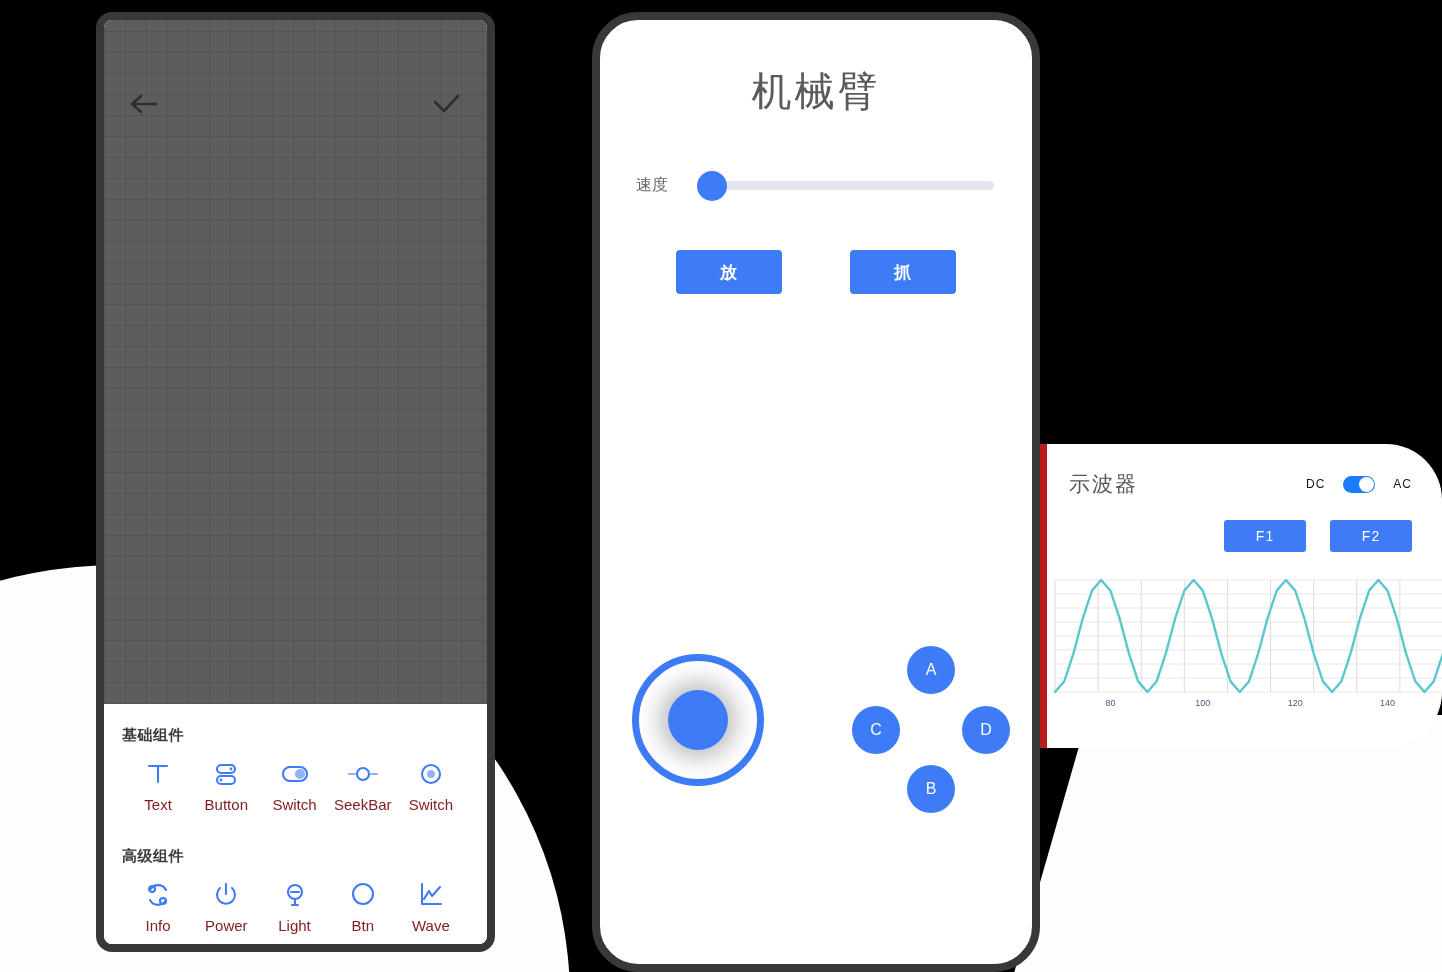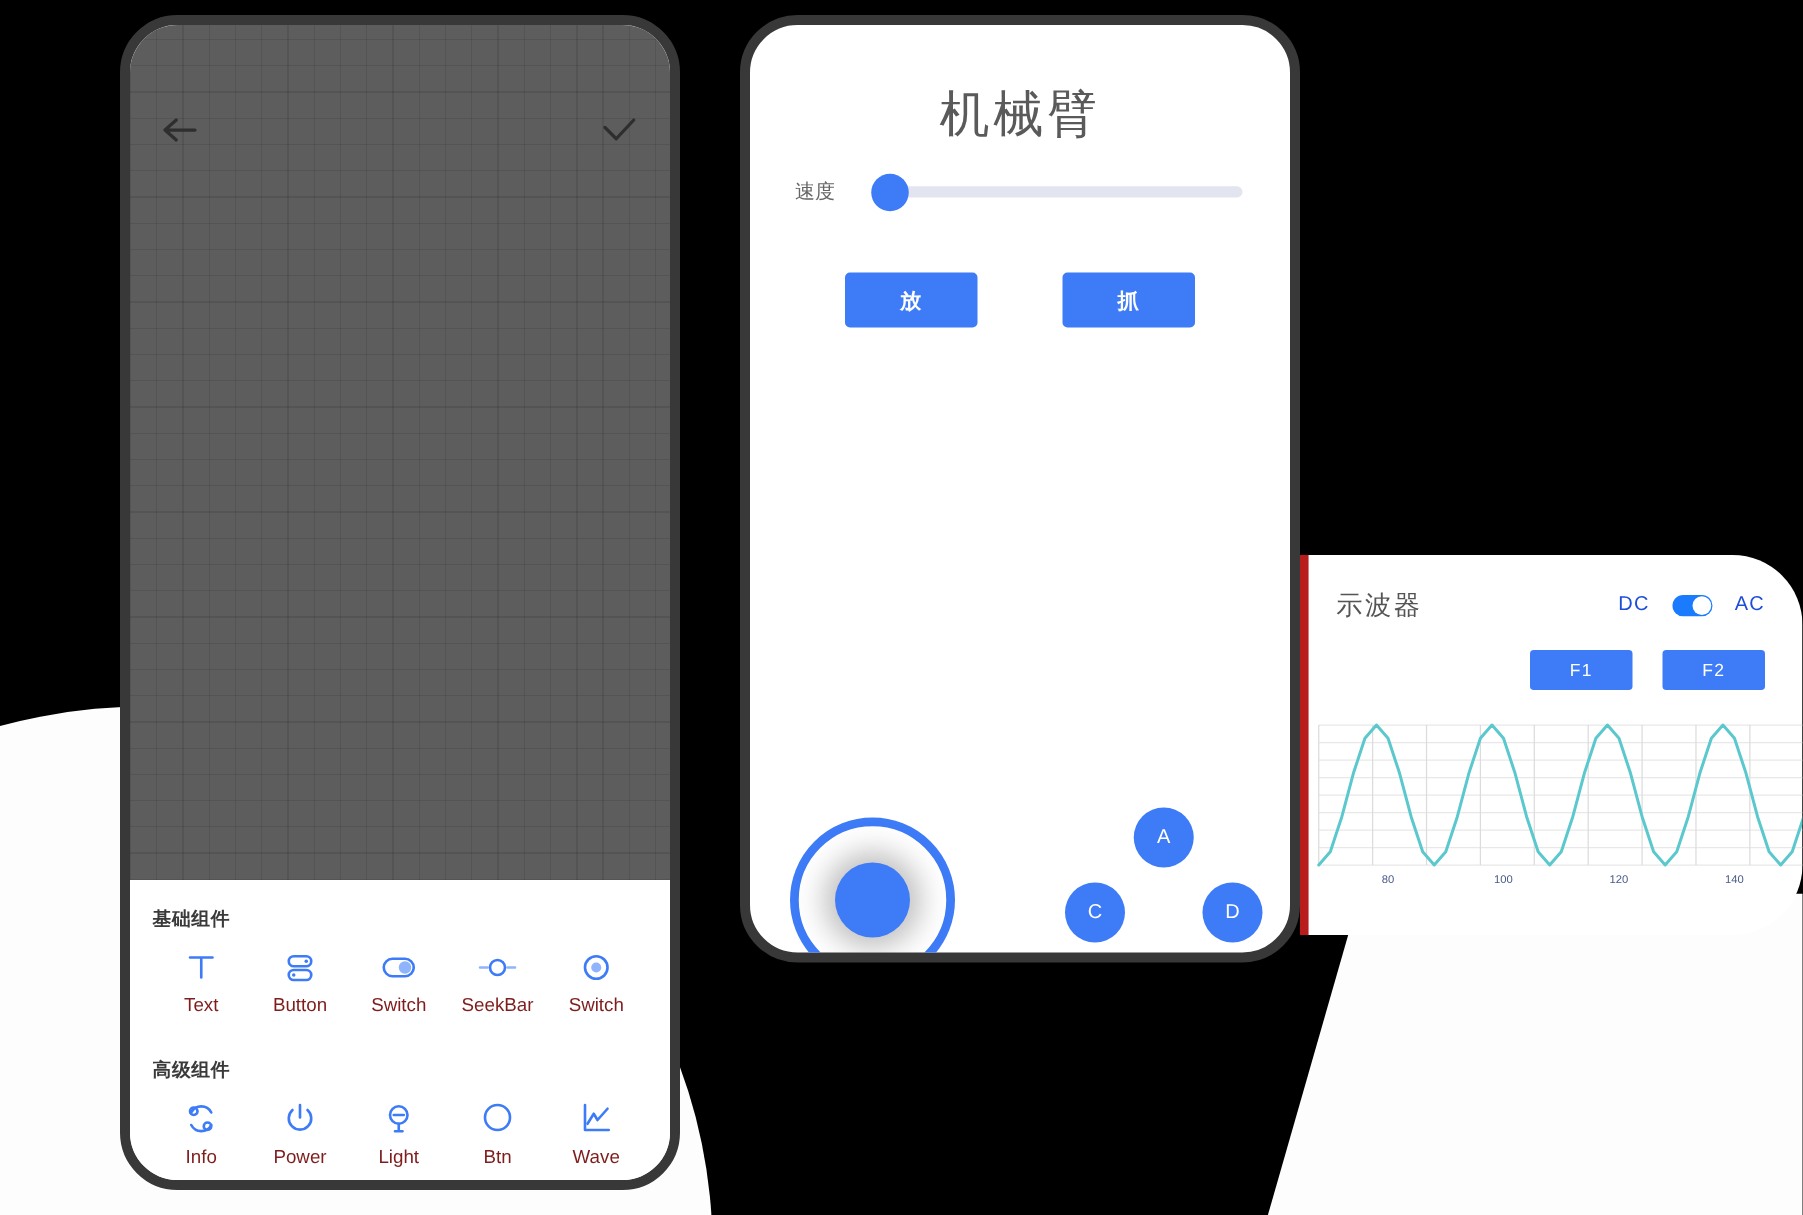--- a/index.html
+++ b/index.html
@@ -28,21 +28,21 @@
   
   .phone {
     position: absolute;
     background: #ffffff;
     border: 8px solid #383838;
     border-radius: 46px;
     overflow: hidden;
   }
 
   
-  #phone-designer { left: 96px; top: 12px; width: 448px; height: 940px; }
+  #phone-designer { left: 96px; top: 12px; width: 399px; height: 940px; border-radius: 16px; }
 
   .canvas-area {
     position: relative;
     height: 684px;
     background:
       repeating-linear-gradient(0deg, rgba(0,0,0,.10) 0 1px, transparent 1px 21px),
       repeating-linear-gradient(90deg, rgba(0,0,0,.10) 0 1px, transparent 1px 21px),
       #5d5d5d;
   }
   .canvas-topbar {
@@ -66,27 +66,27 @@
     align-items: center; gap: 7px;
   }
   .palette-item .glyph { height: 30px; display: flex; align-items: center; justify-content: center; }
   .palette-item .cap { font-size: 15px; color: #7f1d1d; }
   .blue-ic { stroke: #3d7bf7; stroke-width: 2.1; fill: none;
              stroke-linecap: round; stroke-linejoin: round; }
   .blue-ic-light { stroke: #8fb4fb; stroke-width: 2.1; fill: none;
                    stroke-linecap: round; stroke-linejoin: round; }
 
   
-  #phone-controller { left: 592px; top: 12px; width: 448px; height: 758px; }
+  #phone-controller { left: 592px; top: 12px; width: 448px; height: 960px; }
   .ctrl-body { height: 100%; padding: 44px 28px 0 28px; position: relative; }
   .ctrl-title {
     text-align: center; font-size: 40px; color: #5a5a5a; letter-spacing: 3px;
   }
 
-  .slider-row { display: flex; align-items: center; gap: 32px; margin-top: 24px; padding-left: 8px; }
+  .slider-row { display: flex; align-items: center; gap: 32px; margin-top: 56px; padding-left: 8px; }
   .slider-label { font-size: 16px; color: #666; }
   .slider-track {
     position: relative; flex: 1; height: 9px; border-radius: 5px;
     background: #e2e4ef; margin-right: 10px;
   }
   .slider-thumb {
     position: absolute; left: -3px; top: 50%; transform: translateY(-50%);
     width: 30px; height: 30px; border-radius: 50%; background: #3d7bf7;
   }
 
@@ -132,21 +132,21 @@
     border-top-right-radius: 56px;
     border-bottom-right-radius: 56px;
     border-left: 7px solid #b91c1c;
     overflow: hidden;
   }
   .scope-head {
     display: flex; align-items: center; padding: 26px 30px 0 22px;
   }
   .scope-title { font-size: 21px; color: #555; letter-spacing: 2px; }
   .scope-modes { margin-left: auto; display: flex; align-items: center; gap: 18px; }
-  .mode-label { font-size: 16px; color: #1d4ed8; letter-spacing: 1px; }
+  .mode-label { font-size: 12px; color: #0f172a; letter-spacing: 1px; }
   .ac-dc-toggle {
     width: 32px; height: 17px; border-radius: 9px; background: #1a7bff;
     position: relative; cursor: pointer;
   }
   .ac-dc-toggle::after {
     content: ""; position: absolute; right: 1px; top: 1px;
     width: 15px; height: 15px; border-radius: 50%; background: #fff;
   }
   .fbtn-row { display: flex; gap: 24px; justify-content: flex-end; padding: 22px 30px 0 0; }
   .fbtn {

